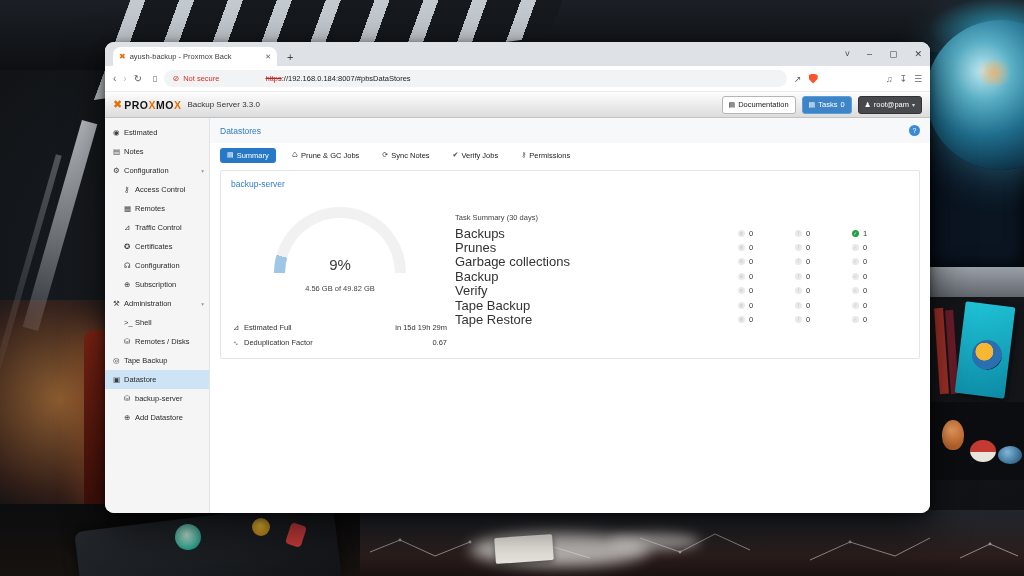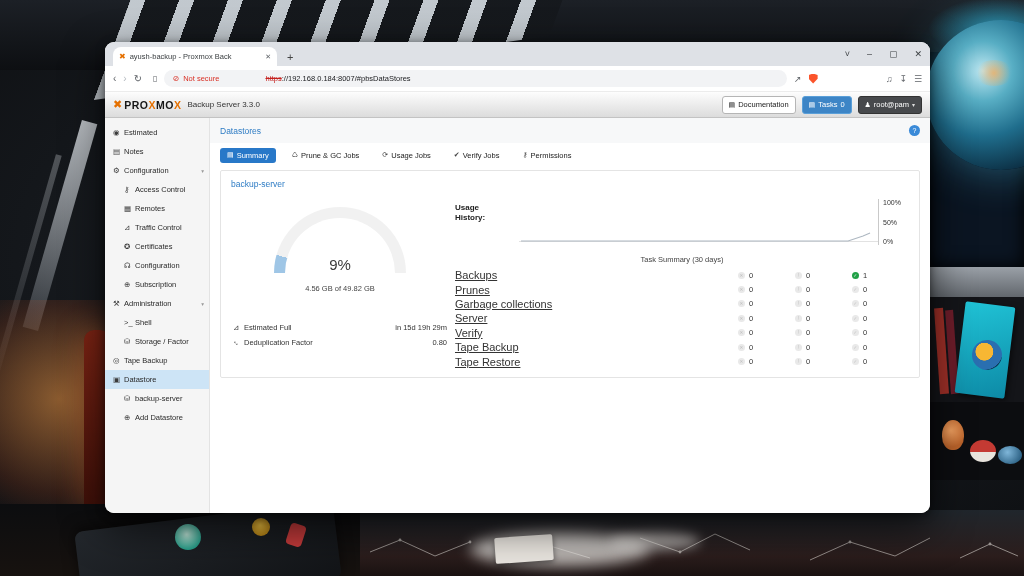--- a/index.html
+++ b/index.html
@@ -142,23 +142,23 @@
   .sval{margin-left:auto;}
   .rot45{display:inline-block;transform:rotate(45deg);}
   .colR{flex:1;padding:12px 10px 0 2px;min-width:0;}
   .usage{display:flex;}
   .usage-label{width:64px;font-size:8px;font-weight:bold;color:#222;line-height:1.25;flex-shrink:0;}
   .spark{flex:1;height:42px;position:relative;}
   .spark svg{position:absolute;inset:0;}
   .axis{width:30px;height:46px;margin-top:-4px;border-left:1px solid #c9c9c9;flex-shrink:0;
       display:flex;flex-direction:column;justify-content:space-between;}
   .axis span{font-size:7px;color:#333;padding-left:4px;}
-  .tsum-title{font-size:7.5px;color:#444;margin:10px 0 4px;text-align:center;}
+  .tsum-title{font-size:7.5px;color:#444;margin:10px 0 4px;}
   .trow{display:flex;align-items:center;height:14.4px;}
-  .tlabel{flex:1;font-size:11px;color:#333;text-decoration:underline;}
+  .tlabel{flex:1;font-size:13px;color:#333;}
   .tcell{width:57px;display:flex;align-items:center;font-size:7.5px;color:#333;flex-shrink:0;}
   .ci{width:7px;height:7px;border-radius:50%;background:#e9e9e9;color:#c0c0c0;font-size:4.5px;
       line-height:7px;text-align:center;display:inline-block;margin-right:4px;flex-shrink:0;}
   .ci.green{background:#21a147;color:#fff;}
 </style>
 </head>
 <body>
 
 <div class="scene">
 
@@ -310,21 +310,21 @@
             <span class="ic">⚒</span>
             <span>Administration</span>
             <span class="chev">▾</span>
           </div>
         <div class="sitem lvl1">
             <span class="ic">&gt;_</span>
             <span>Shell</span>
           </div>
         <div class="sitem lvl1">
             <span class="ic">⛁</span>
-            <span>Storage / Factor</span>
+            <span>Remotes / Disks</span>
           </div>
         <div class="sitem">
             <span class="ic">◎</span>
             <span>Tape Backup</span>
           </div>
         <div class="sitem sel">
             <span class="ic">▣</span>
             <span>Datastore</span>
           </div>
         <div class="sitem lvl1">
@@ -346,21 +346,21 @@
           <span class="ptab active">
               <span class="tic">▤</span>
               <span>Summary</span>
             </span>
           <span class="ptab">
               <span class="tic">♺</span>
               <span>Prune &amp; GC Jobs</span>
             </span>
           <span class="ptab">
               <span class="tic">⟳</span>
-              <span>Usage Jobs</span>
+              <span>Sync Notes</span>
             </span>
           <span class="ptab">
               <span class="tic">✔</span>
               <span>Verify Jobs</span>
             </span>
           <span class="ptab">
               <span class="tic">⚷</span>
               <span>Permissions</span>
             </span>
         </div>
@@ -377,43 +377,26 @@
               <div class="gauge-sub">4.56 GB of 49.82 GB</div>
               <div class="stats">
                 <div class="srow">
                   <span class="sic">⊿</span>
                   <span>Estimated Full</span>
                   <span class="sval">in 15d 19h 29m</span>
                 </div>
                 <div class="srow">
                   <span class="sic"><span class="rot45">↔</span></span>
                   <span>Deduplication Factor</span>
-                  <span class="sval">0.80</span>
+                  <span class="sval">0.67</span>
                 </div>
               </div>
             </div>
 
             <div class="colR">
-              <div class="usage">
-                <div class="usage-label">
-                  <div>Usage</div>
-                  <div>History:</div>
-                </div>
-                <div class="spark">
-                  <svg viewBox="0 0 360 42" preserveAspectRatio="none" width="100%" height="42">
-                    <line x1="0" y1="38.5" x2="360" y2="38.5" stroke="#e2e2e2" stroke-width="1"></line>
-                    <polyline points="2,38 330,38 345,33 352,30" fill="none" stroke="#aeb8c2" stroke-width="1.2"></polyline>
-                  </svg>
-                </div>
-                <div class="axis">
-                  <span>100%</span>
-                  <span>50%</span>
-                  <span>0%</span>
-                </div>
-              </div>
 
               <div class="tsum-title">Task Summary (30 days)</div>
 
               <div>
                 <div class="trow">
                   <span class="tlabel">Backups</span>
                   <span class="tcell">
                       <i class="ci">✕</i>
                       <span>0</span>
                     </span>
@@ -450,21 +433,21 @@
                   <span class="tcell">
                       <i class="ci">!</i>
                       <span>0</span>
                     </span>
                   <span class="tcell">
                       <i class="ci">✓</i>
                       <span>0</span>
                     </span>
                 </div>
                 <div class="trow">
-                  <span class="tlabel">Server</span>
+                  <span class="tlabel">Backup</span>
                   <span class="tcell">
                       <i class="ci">✕</i>
                       <span>0</span>
                     </span>
                   <span class="tcell">
                       <i class="ci">!</i>
                       <span>0</span>
                     </span>
                   <span class="tcell">
                       <i class="ci">✓</i>

